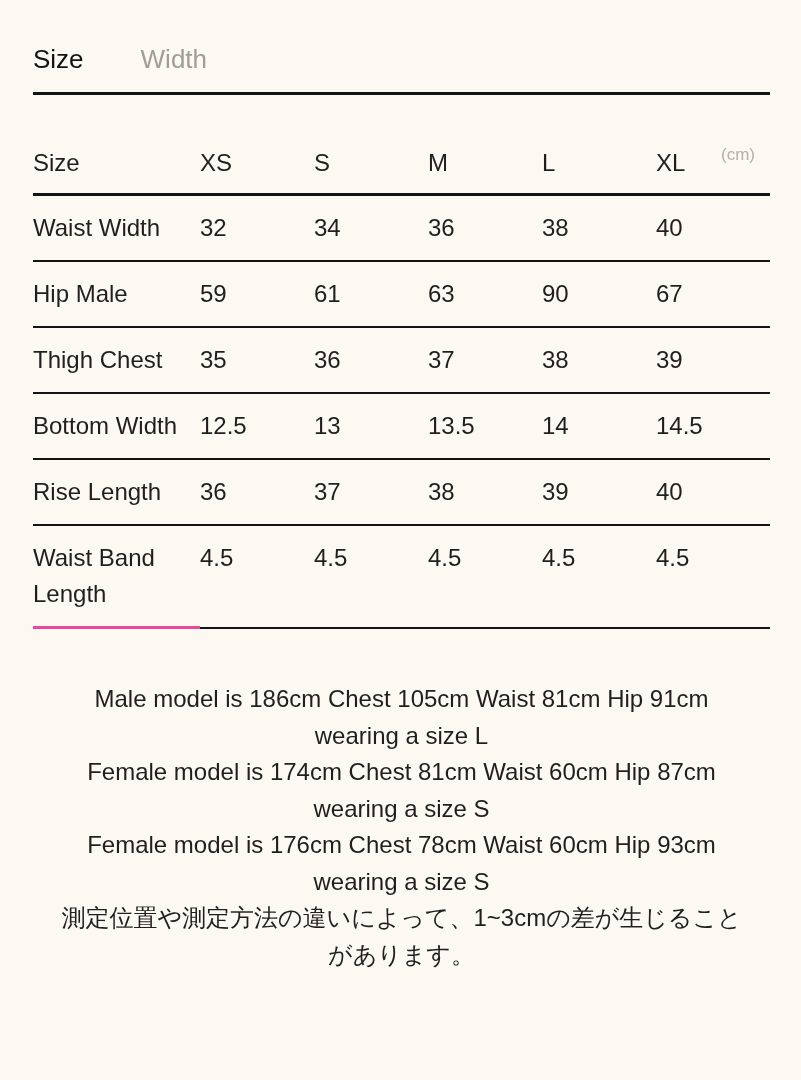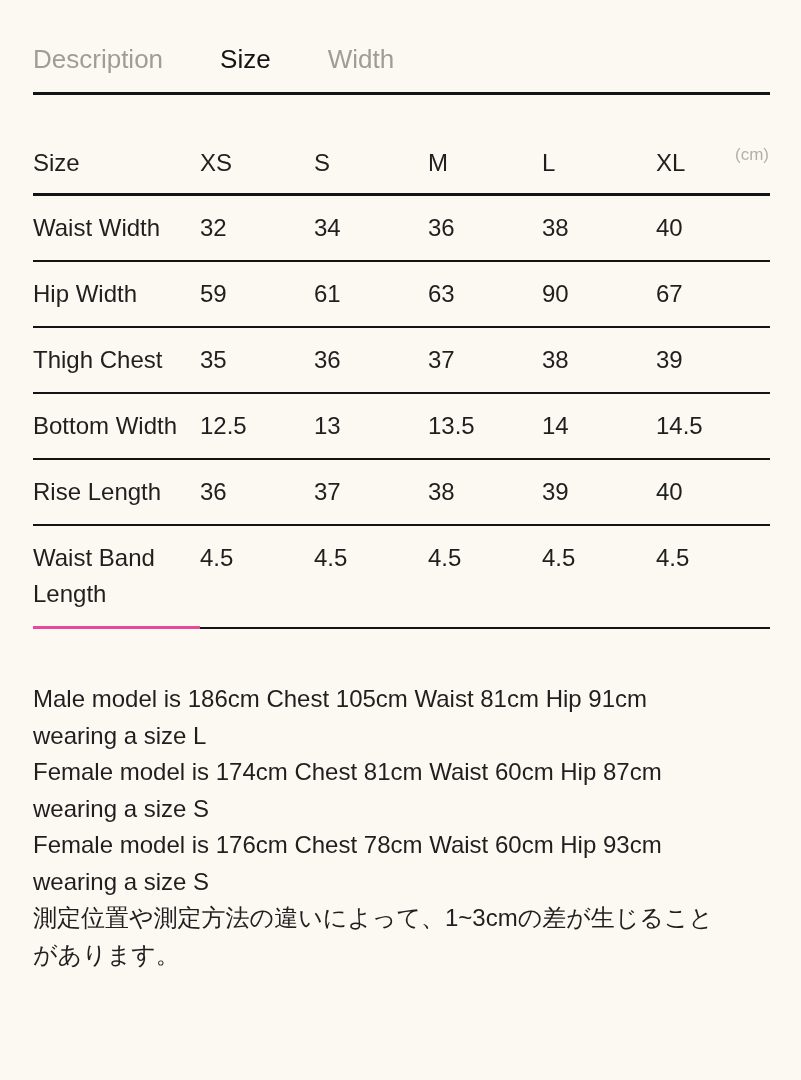--- a/index.html
+++ b/index.html
@@ -68,43 +68,43 @@
     padding-bottom: 14px;
     border-bottom: 2px solid #141414;
     margin-top: 48px;
   }
   .size-table tbody tr:last-child td.row-label {
     border-bottom: 3px solid #ec4899;
   }
   .size-table th.xl-cell { position: relative; }
   .unit-label {
     position: absolute;
-    right: 1px;
+    right: 15px;
     top: -2px;
     font-size: 17px;
     color: #b3b1a7;
     font-weight: 400;
   }
   
   .notes {
     margin-top: 52px;
     font-size: 24px;
   }
   .note-line {
     line-height: 36.5px;
     white-space: nowrap;
+    text-align: center;
   }
 </style>
 </head>
 <body>
 
 <div class="page">
 
   <div class="tab-bar">
-    <span class="tab">Description</span>
     <span class="tab active">Size</span>
     <span class="tab">Width</span>
   </div>
 
   <table class="size-table">
     <colgroup>
       <col class="c-label">
         <col class="c-val">
         <col class="c-val">
       <col class="c-val">
@@ -124,21 +124,21 @@
     <tbody>
       <tr>
         <td class="row-label">Waist Width</td>
         <td>32</td>
         <td>34</td>
         <td>36</td>
         <td>38</td>
         <td>40</td>
       </tr>
       <tr>
-        <td class="row-label">Hip Width</td>
+        <td class="row-label">Hip Male</td>
         <td>59</td>
         <td>61</td>
         <td>63</td>
         <td>90</td>
         <td>67</td>
       </tr>
       <tr>
         <td class="row-label">Thigh Chest</td>
         <td>35</td>
         <td>36</td>

